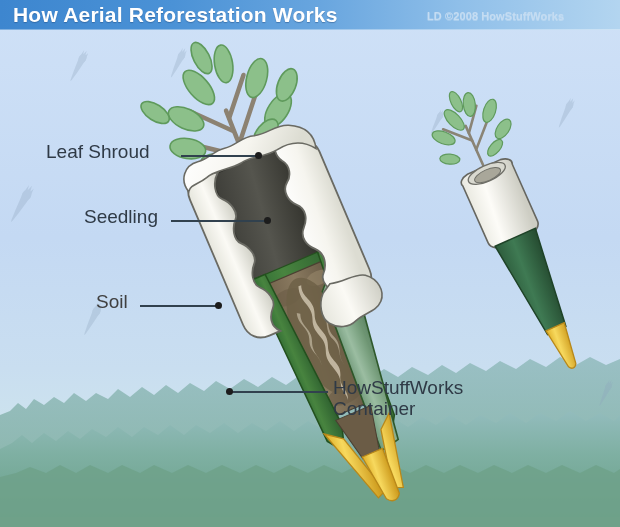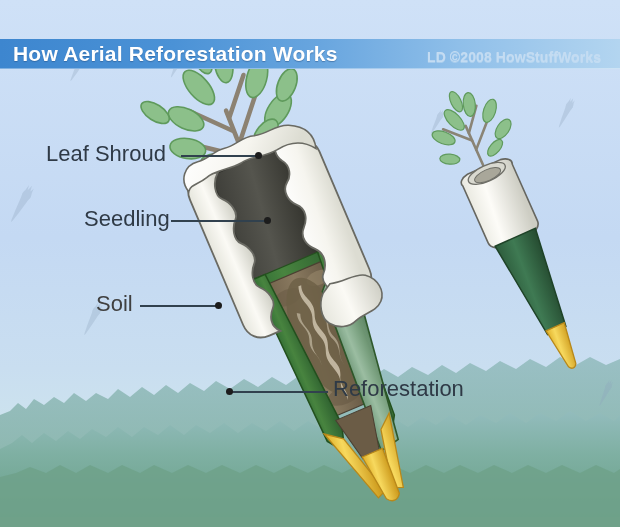--- a/index.html
+++ b/index.html
@@ -17,36 +17,35 @@
   .sky{
     position:absolute;left:0;top:0;width:620px;height:527px;
     background:linear-gradient(to bottom,#cfe1f7 0%,#c4d9f3 45%,#c9def0 70%,#cfe6ec 88%,#d6ecea 100%);
   }
 
   
   .titlebar{
     position:absolute;left:0;top:0;width:620px;height:30px;
     background:linear-gradient(to right,#3d86cf 0%,#4b92d6 28%,#69a6df 52%,#8fbfe9 74%,#b3d5f0 100%);
     overflow:hidden;
-    margin-top:39px;
   }
   .titlebar:after{
     content:"";position:absolute;left:0;bottom:0;width:100%;height:1px;
     background:rgba(255,255,255,.35);
   }
   .title-text{
     position:absolute;left:13px;top:3px;
     font-size:21px;font-weight:bold;color:#ffffff;
     letter-spacing:.2px;
     text-shadow:0 1px 1px rgba(30,70,120,.45);
     white-space:nowrap;
   }
   .credit-text{
     position:absolute;left:427px;top:10px;
-    font-size:14px;font-weight:bold;color:#c4dcf2;
+    font-size:11px;font-weight:bold;color:#c4dcf2;
     letter-spacing:.1px;white-space:nowrap;
     text-shadow:0 1px 0 rgba(255,255,255,.25);
   }
 
   
   .forest{
     position:absolute;left:0;bottom:10px;width:620px;height:190px;
     overflow:hidden;
   }
   .ground-band{
@@ -56,21 +55,21 @@
 
   
   .dart-bg{
     position:absolute;
     opacity:.30;
   }
 
   
   .label{
     position:absolute;
-    font-size:22px;color:#2f3a46;
+    font-size:19px;color:#2f3a46;
     white-space:nowrap;
     line-height:1.08;
   }
   .label.two-line{line-height:1.12;}
   .leader{
     position:absolute;
     height:2px;background:#31414e;
   }
   .leader-dot{
     position:absolute;
@@ -367,19 +366,20 @@
       <div class="label" style="left: 46px; top: 142px; color: rgb(47, 58, 70);">Leaf Shroud</div>
       <div class="leader" style="left: 181px; top: 155px; width: 76px; background: rgb(49, 65, 78);"></div>
       <div class="leader-dot" style="left: 255px; top: 152px; background: rgb(28, 28, 28);"></div>
       <div class="label" style="left: 84px; top: 207px; color: rgb(47, 58, 70);">Seedling</div>
       <div class="leader" style="left: 171px; top: 220px; width: 96px; background: rgb(49, 65, 78);"></div>
       <div class="leader-dot" style="left: 264px; top: 217px; background: rgb(28, 28, 28);"></div>
       <div class="label" style="left: 96px; top: 292px; color: #404040;">Soil</div>
       <div class="leader" style="left: 140px; top: 305px; width: 78px; background: rgb(49, 65, 78);"></div>
       <div class="leader-dot" style="left: 215px; top: 302px; background: rgb(28, 28, 28);"></div>
       <div class="label two-line" style="left: 333px; top: 377px; color: rgb(47, 58, 70);">
-        <div>Reforestation</div>
+        <div>HowStuffWorks</div>
+        <div>Container</div>
       </div>
       <div class="leader" style="left: 232px; top: 391px; width: 96px; background: rgb(49, 65, 78);"></div>
       <div class="leader-dot" style="left: 226px; top: 388px; background: rgb(28, 28, 28);"></div>
     </div>
 
 </div>
 
 </body></html>

